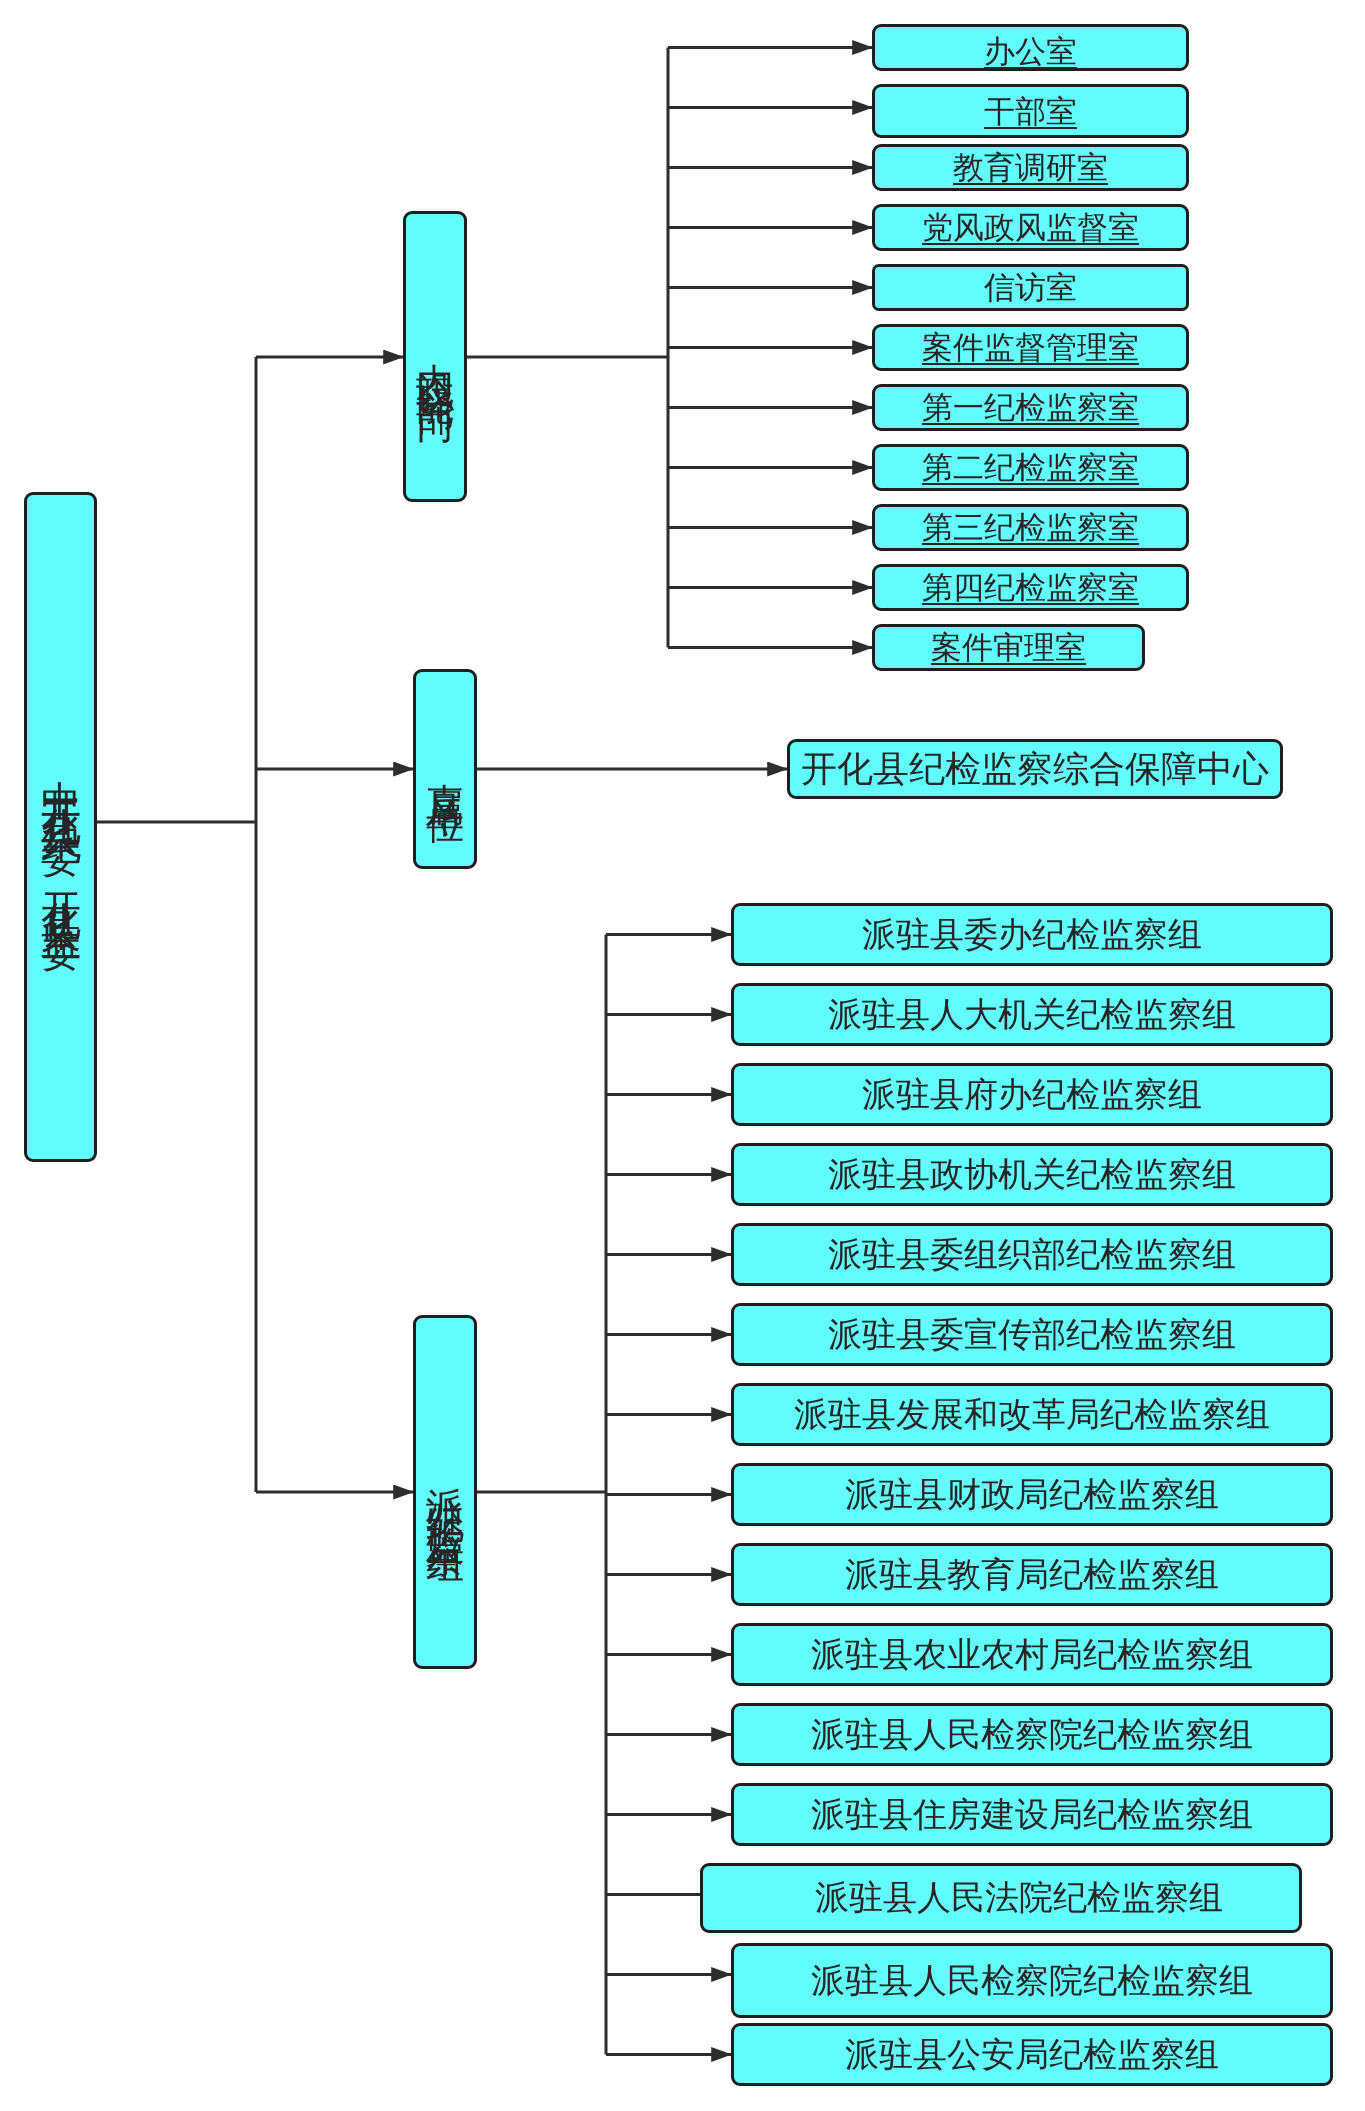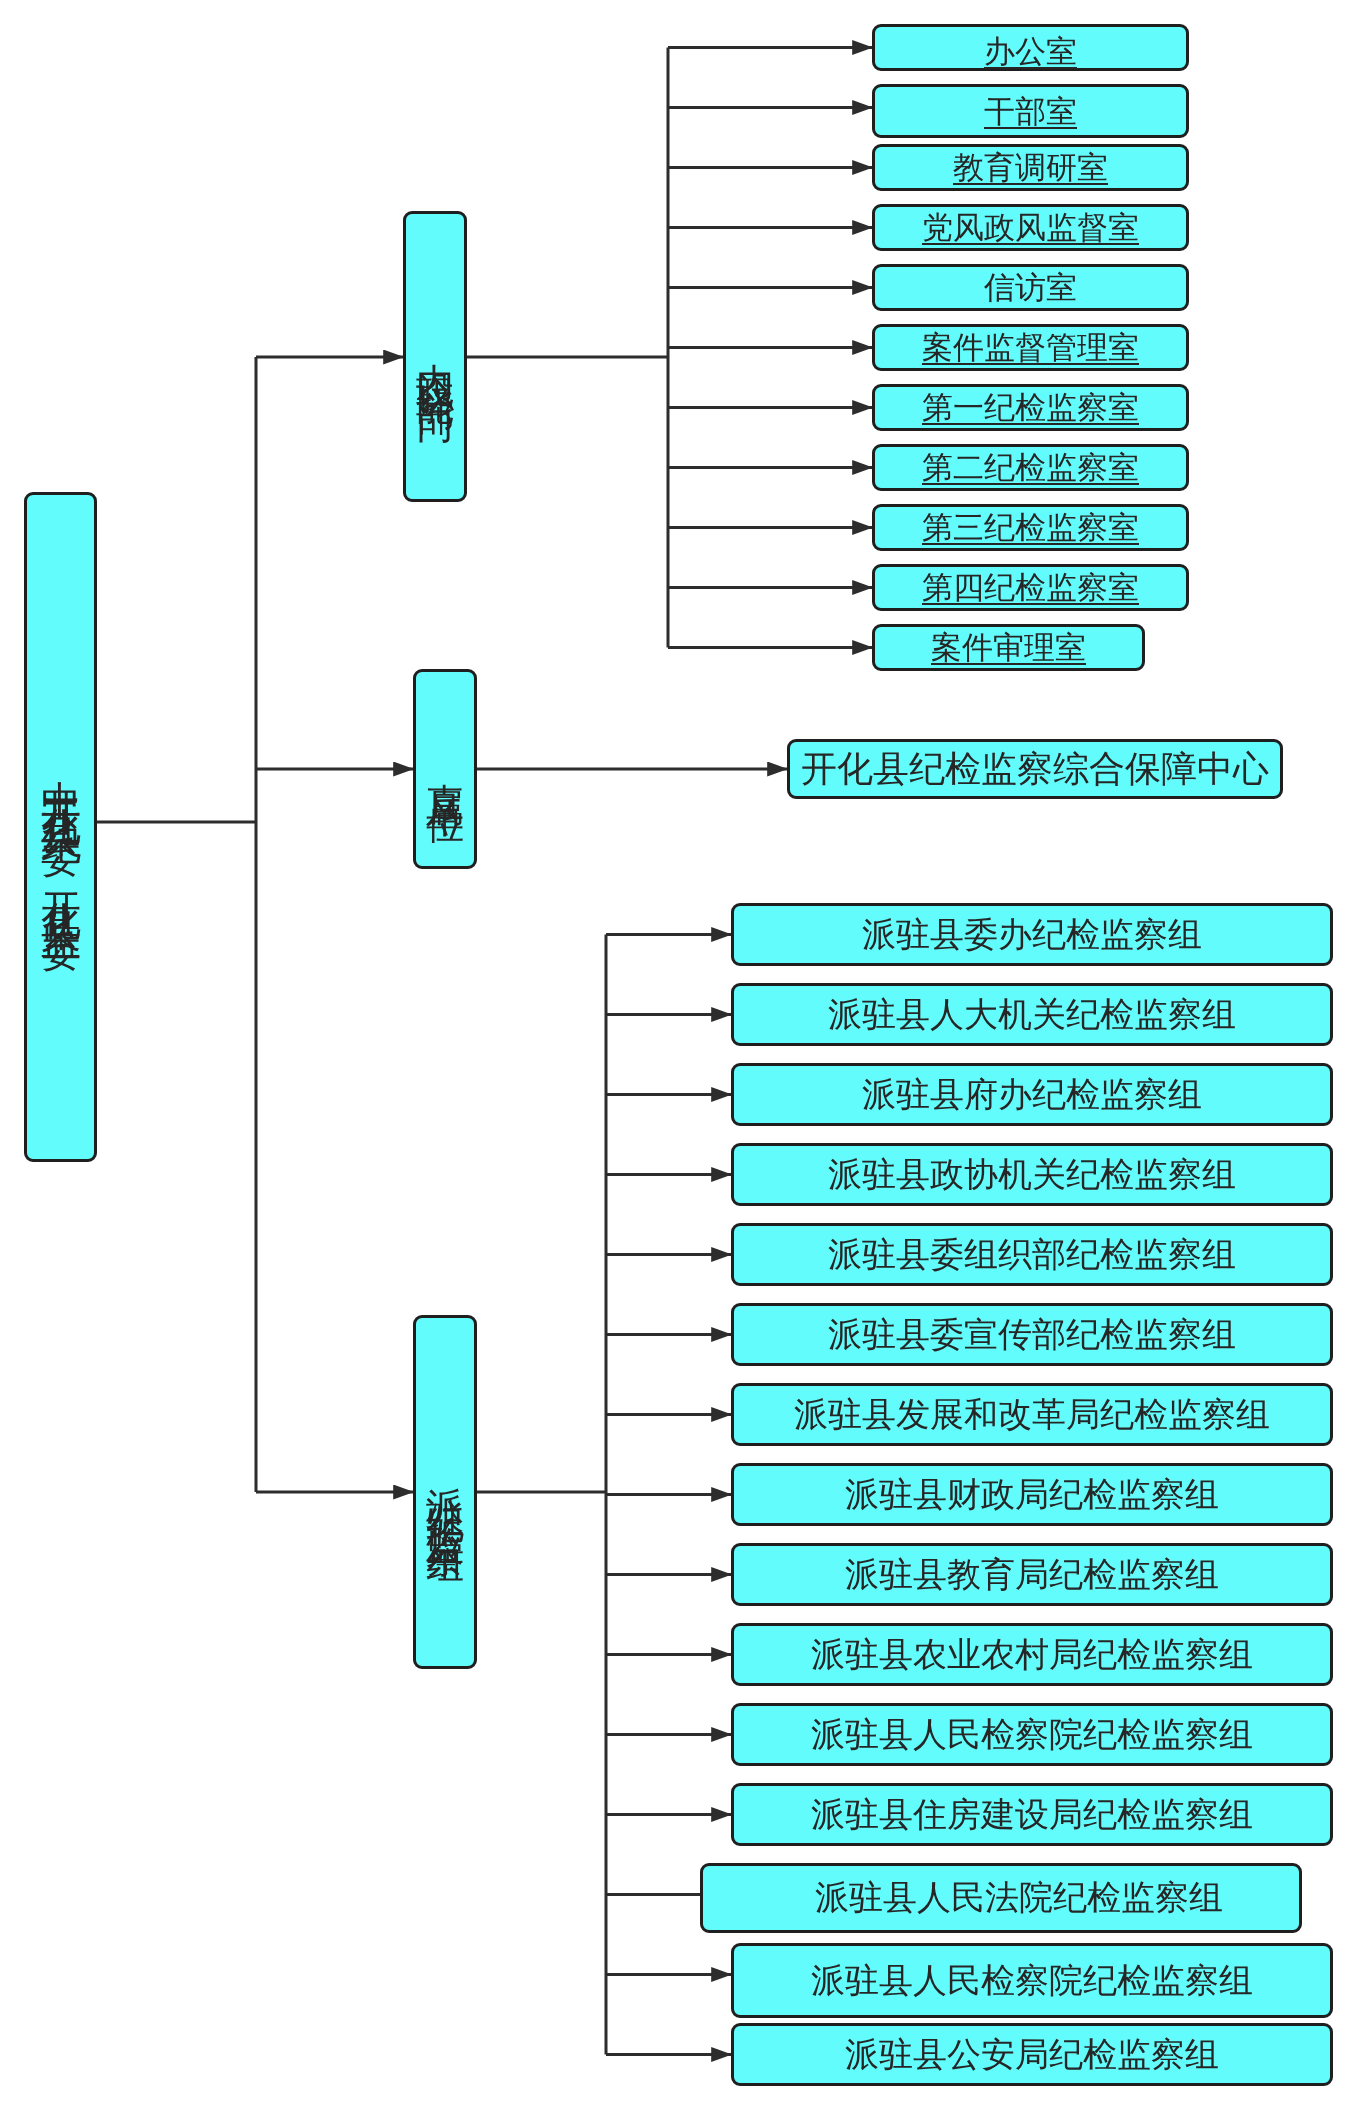--- a/index.html
+++ b/index.html
@@ -112,21 +112,21 @@
       </div>
       <div class="obox" style="left: 872px; top: 84px; width: 317px; height: 54px;">
         <span class="u" style="font-size: 31px;">干部室</span>
       </div>
       <div class="obox" style="left: 872px; top: 144px; width: 317px; height: 47px;">
         <span class="u" style="font-size: 31px;">教育调研室</span>
       </div>
       <div class="obox" style="left: 872px; top: 204px; width: 317px; height: 47px;">
         <span class="u" style="font-size: 31px;">党风政风监督室</span>
       </div>
-      <div class="obox" style="left: 872px; top: 264px; width: 317px; height: 47px;">
+      <div class="obox" style="left: 872px; top: 264px; width: 317px; height: 47px; border-radius: 7px;">
         <span class="" style="font-size: 31px;">信访室</span>
       </div>
       <div class="obox" style="left: 872px; top: 324px; width: 317px; height: 47px;">
         <span class="u" style="font-size: 31px;">案件监督管理室</span>
       </div>
       <div class="obox" style="left: 872px; top: 384px; width: 317px; height: 47px;">
         <span class="u" style="font-size: 31px;">第一纪检监察室</span>
       </div>
       <div class="obox" style="left: 872px; top: 444px; width: 317px; height: 47px;">
         <span class="u" style="font-size: 31px;">第二纪检监察室</span>

